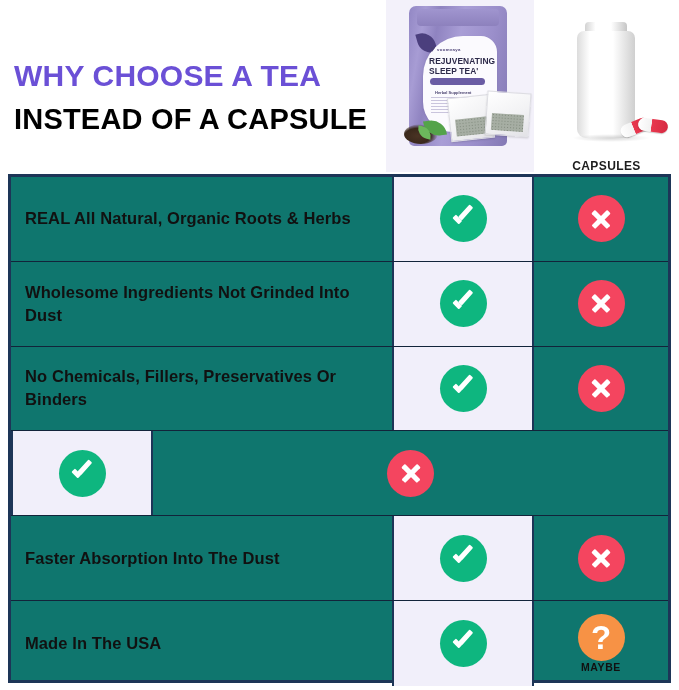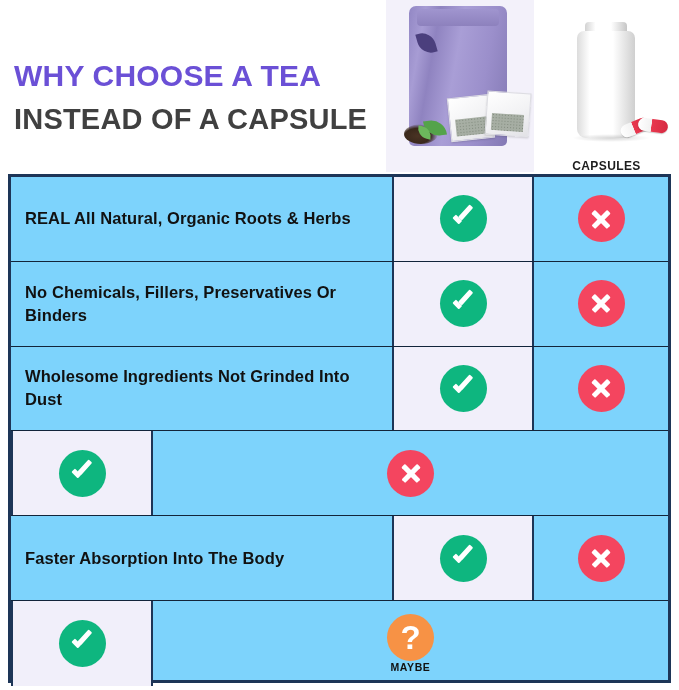--- a/index.html
+++ b/index.html
@@ -34,21 +34,21 @@
     font-weight: bold;
     letter-spacing: 0.2px;
     color: #6B50D6;
     line-height: 38px;
     white-space: nowrap;
   }
   .headline-line2 {
     font-size: 29px;
     font-weight: bold;
     letter-spacing: 0.2px;
-    color: #404040;
+    color: #000000;
     line-height: 38px;
     white-space: nowrap;
     margin-top: 5px;
   }
 
   
   .tea-photo {
     position: absolute;
     left: 386px;
     top: 0px;
@@ -274,21 +274,21 @@
 
   
   .table {
     position: absolute;
     left: 8px;
     top: 174px;
     width: 663px;
     height: 509px;
     border: 3px solid #1d3557;
     box-sizing: border-box;
-    background: #7dd3fc;
+    background: #0f766e;
   }
   .row {
     display: flex;
     height: 84.8px;
     border-bottom: 1.6px solid #12243a;
     box-sizing: border-box;
   }
   .row:last-child { border-bottom: none; }
 
   .cell-text {
@@ -403,20 +403,32 @@
 
   <div class="headline">
     <div class="headline-line1">WHY CHOOSE A TEA</div>
     <div class="headline-line2">INSTEAD OF A CAPSULE</div>
   </div>
 
   <div class="tea-photo">
     <div class="pouch">
       <div class="pouch-top"></div>
       <div class="pouch-leaf"></div>
+      <div class="pouch-label">
+        <div class="brand-mark"></div>
+        <div class="brand-logo">voomvaya</div>
+        <div class="lbl-t1">
+          <span>REJUVENATING</span><br>
+          <span>SLEEP TEA'</span>
+        </div>
+        <div class="lbl-badge"></div>
+        <div class="lbl-sub">Herbal Supplement</div>
+        <div class="lbl-body"></div>
+        <div class="lbl-seal">30</div>
+      </div>
     </div>
     <div class="teabag b1">
         <div class="tb-fill"></div>
       </div>
     <div class="teabag b2">
         <div class="tb-fill"></div>
       </div>
     <div class="herbs">
       <div class="herb-pile"></div>
       <div class="herb-leaf"></div>
@@ -442,76 +454,77 @@
           <span class="check-glyph"></span>
         </div>
       </div>
       <div class="cell-cap">
         <div class="mark cross">
           <span class="cross-glyph"></span>
         </div>
       </div>
     </div>
     <div class="row">
+      <div class="cell-text">Wholesome Ingredients Not Grinded Into Dust</div>
+      <div class="cell-tea">
+        <div class="mark check">
+          <span class="check-glyph"></span>
+        </div>
+      </div>
+      <div class="cell-cap">
+        <div class="mark cross">
+          <span class="cross-glyph"></span>
+        </div>
+      </div>
+    </div>
+    <div class="row">
       <div class="cell-text">No Chemicals, Fillers, Preservatives Or Binders</div>
       <div class="cell-tea">
         <div class="mark check">
           <span class="check-glyph"></span>
         </div>
       </div>
       <div class="cell-cap">
         <div class="mark cross">
           <span class="cross-glyph"></span>
         </div>
       </div>
     </div>
     <div class="row">
-      <div class="cell-text">Wholesome Ingredients Not Grinded Into Dust</div>
       <div class="cell-tea">
         <div class="mark check">
           <span class="check-glyph"></span>
         </div>
       </div>
       <div class="cell-cap">
         <div class="mark cross">
           <span class="cross-glyph"></span>
         </div>
       </div>
     </div>
     <div class="row">
+      <div class="cell-text">Faster Absorption Into The Dust</div>
       <div class="cell-tea">
         <div class="mark check">
           <span class="check-glyph"></span>
         </div>
       </div>
       <div class="cell-cap">
         <div class="mark cross">
           <span class="cross-glyph"></span>
         </div>
       </div>
     </div>
     <div class="row">
-      <div class="cell-text">Faster Absorption Into The Body</div>
+      <div class="cell-text">Made In The USA</div>
       <div class="cell-tea">
         <div class="mark check">
           <span class="check-glyph"></span>
         </div>
       </div>
       <div class="cell-cap">
-        <div class="mark cross">
-          <span class="cross-glyph"></span>
-        </div>
-      </div>
-    </div>
-    <div class="row">
-      <div class="cell-tea">
-        <div class="mark check">
-          <span class="check-glyph"></span>
-        </div>
-      </div>
-      <div class="cell-cap">
         <div class="mark maybe">
           <span class="q-glyph">?</span>
         </div>
         <div class="maybe-label">MAYBE</div>
       </div>
     </div>
   </div>
 
 </body></html>

